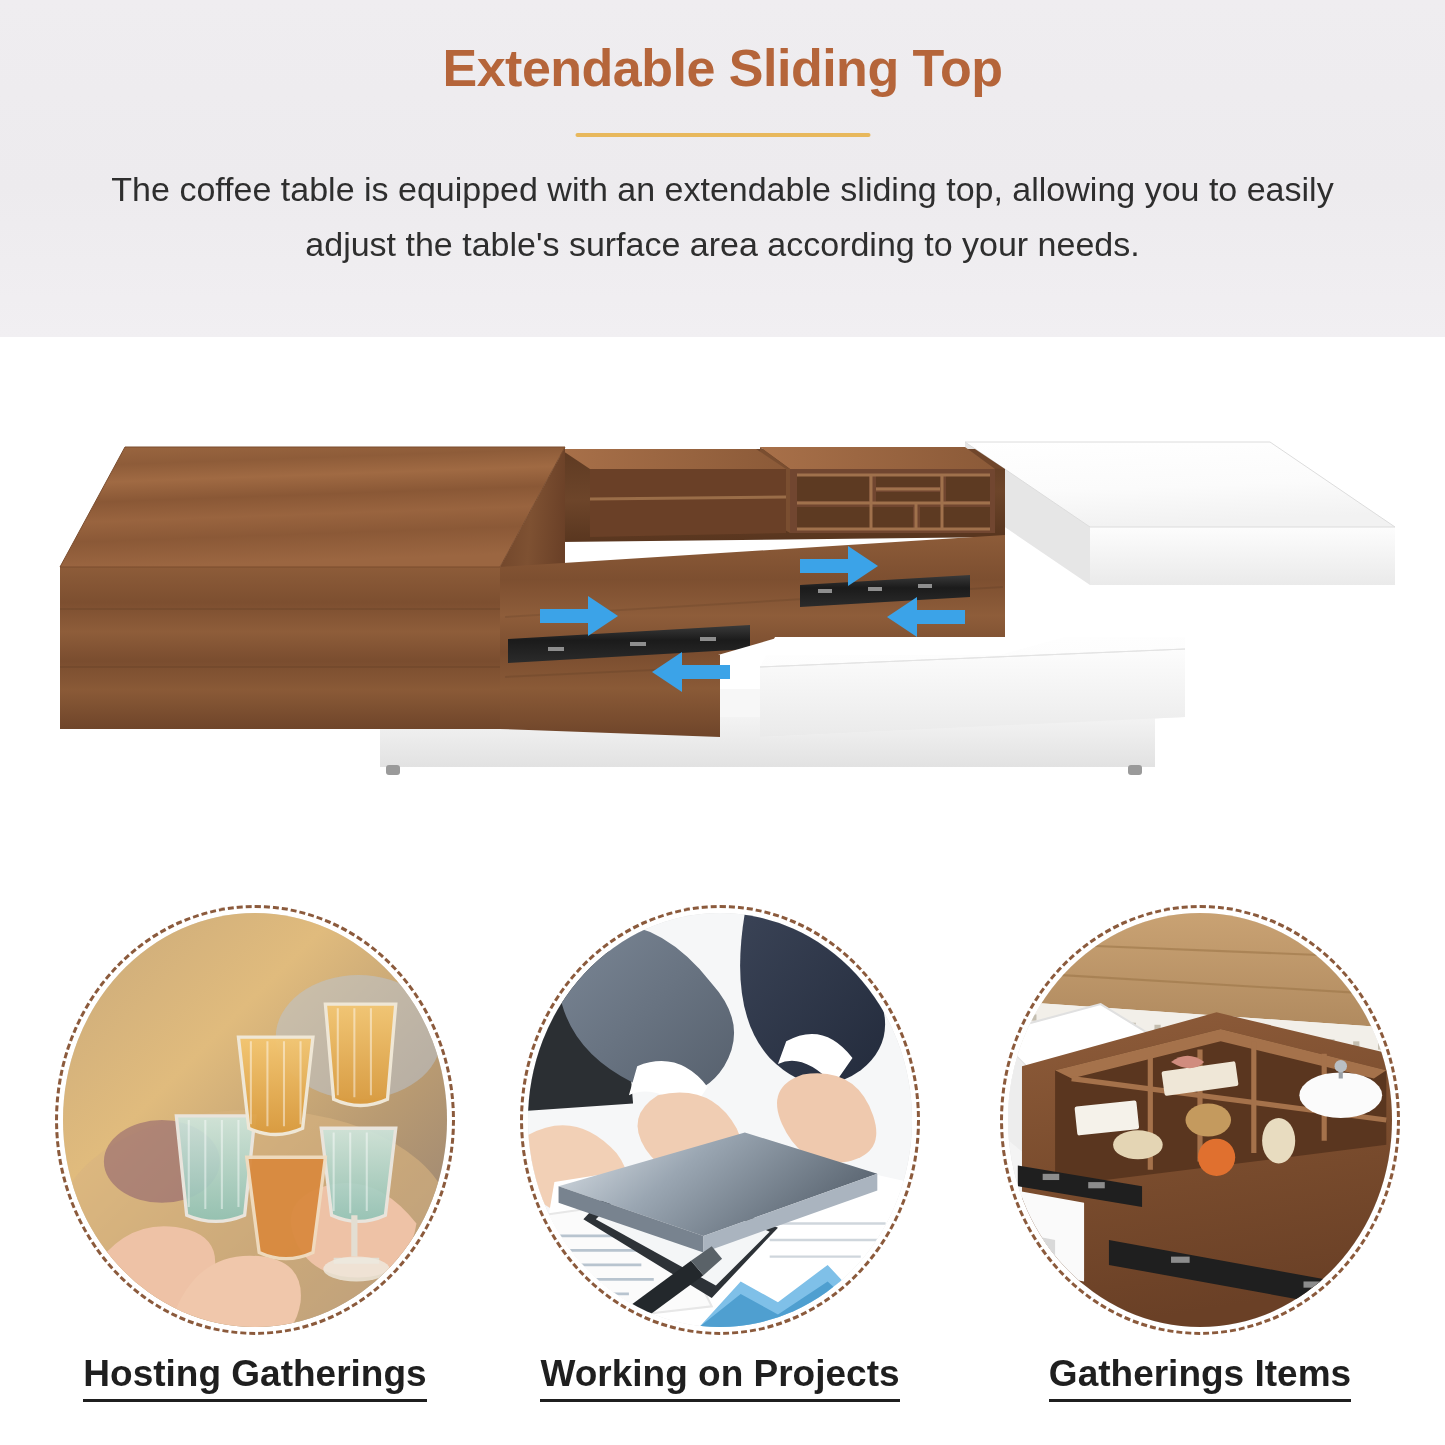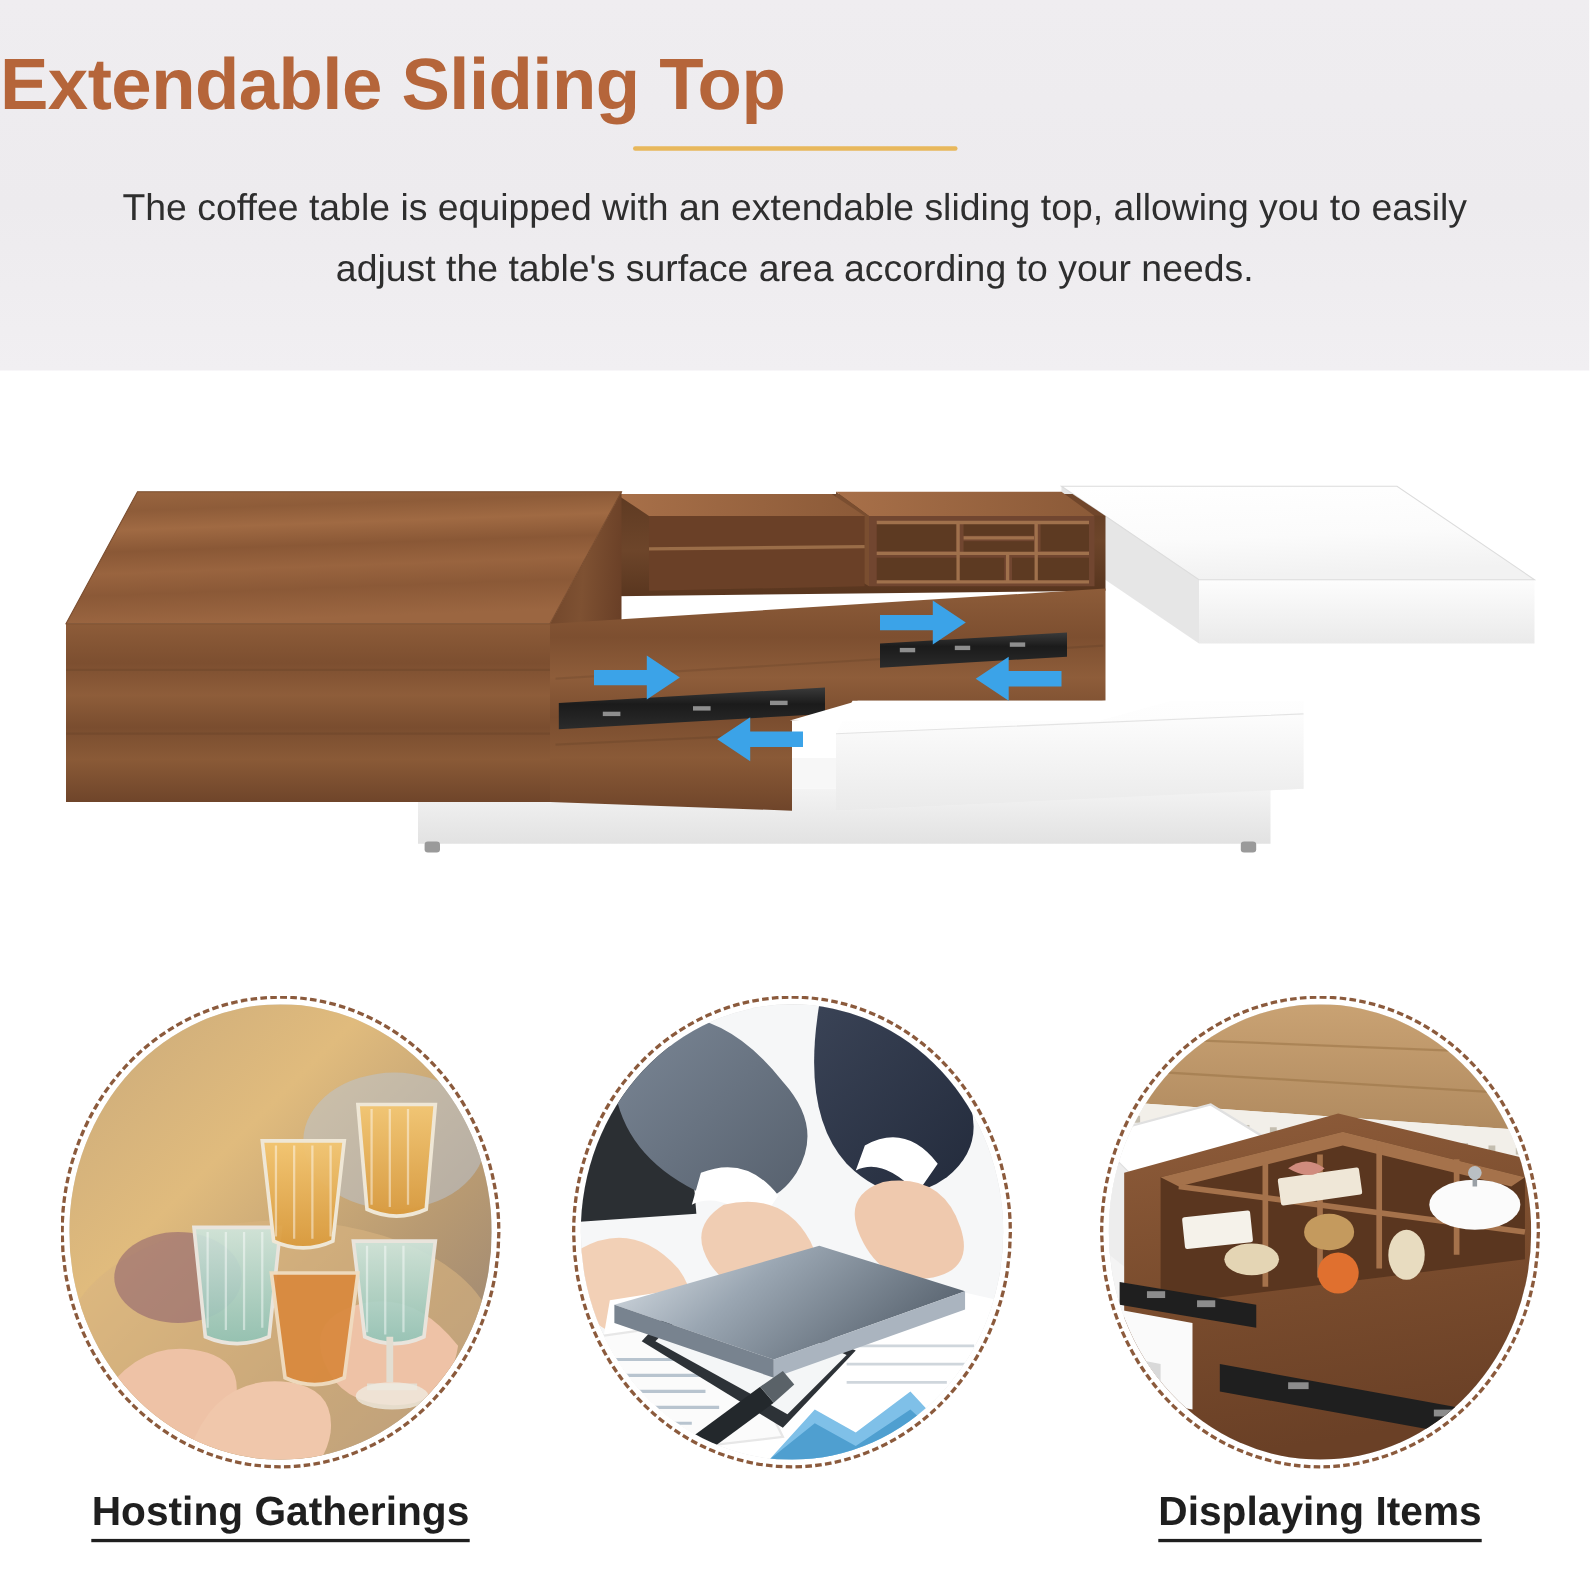--- a/index.html
+++ b/index.html
@@ -11,21 +11,22 @@
     overflow:hidden;
   }
 
   
   #header-band{
     position:absolute; left:0; top:0; width:1445px; height:337px;
     background:linear-gradient(180deg,#efedf0 0%,#edebee 55%,#f1eff2 100%);
   }
   #page-title{
     position:absolute; left:0; top:38px; width:100%;
-    font-size:66px; font-weight:bold; letter-spacing:-0.5px;
+    text-align:center;
+    font-size:52px; font-weight:bold; letter-spacing:-0.5px;
     color:#b5653a;
     font-family:"Liberation Sans", sans-serif;
   }
   #title-divider{
     position:absolute; left:50%; top:133px; transform:translateX(-50%);
     width:295px; height:4px; background:#e8b85c; border-radius:2px;
   }
   #subtitle{
     position:absolute; left:50%; top:162px; transform:translateX(-50%);
     width:1260px; text-align:center;
@@ -381,20 +382,23 @@
           <path d="M22,132 L92,156 L92,164 L22,140z" fill="#78838f"></path>
           <path d="M92,156 L176,126 L176,134 L92,164z" fill="#aab4bf"></path>
 
           <path d="M48,196 L86,168 l6,7 l-38,28z" fill="#23282c"></path>
           <path d="M86,168 l10,-7 l5,6 l-9,8z" fill="#5a6268"></path>
 
           <path d="M90,200 L110,178 L128,188 L152,170 L176,196 L176,200z" fill="#7fc0e8"></path>
           <path d="M90,200 L110,184 L128,194 L152,178 L176,200z" fill="#4f9fd0"></path>
         </svg>
       </div>
+    </div>
+    <div class="life-caption">
+      <span class="cap-text">Working on Projects</span>
     </div>
   </div>
 
   <div class="life-cell c2">
     <div class="circle-frame">
       <div class="circle-inner">
         <svg viewBox="0 0 200 200" preserveAspectRatio="xMidYMid slice">
           <defs>
             <linearGradient id="floor" x1="0" y1="0" x2="0" y2="1">
               <stop offset="0%" stop-color="#c9a273"></stop>
@@ -478,17 +482,17 @@
             <rect x="150" y="178" width="9" height="3"></rect>
           </g>
 
           <path d="M0,132 L44,140 L44,178 L0,170z" fill="#fafafa"></path>
           <path d="M0,152 L30,158 L30,176 L0,170z" fill="#d9d9d9"></path>
           <path d="M0,180 L60,192 L52,200 L0,200z" fill="#ffffff"></path>
         </svg>
       </div>
     </div>
     <div class="life-caption">
-      <span class="cap-text">Displaying Items</span>
+      <span class="cap-text">Gatherings Items</span>
     </div>
   </div>
 
 </div>
 
 </body></html>

